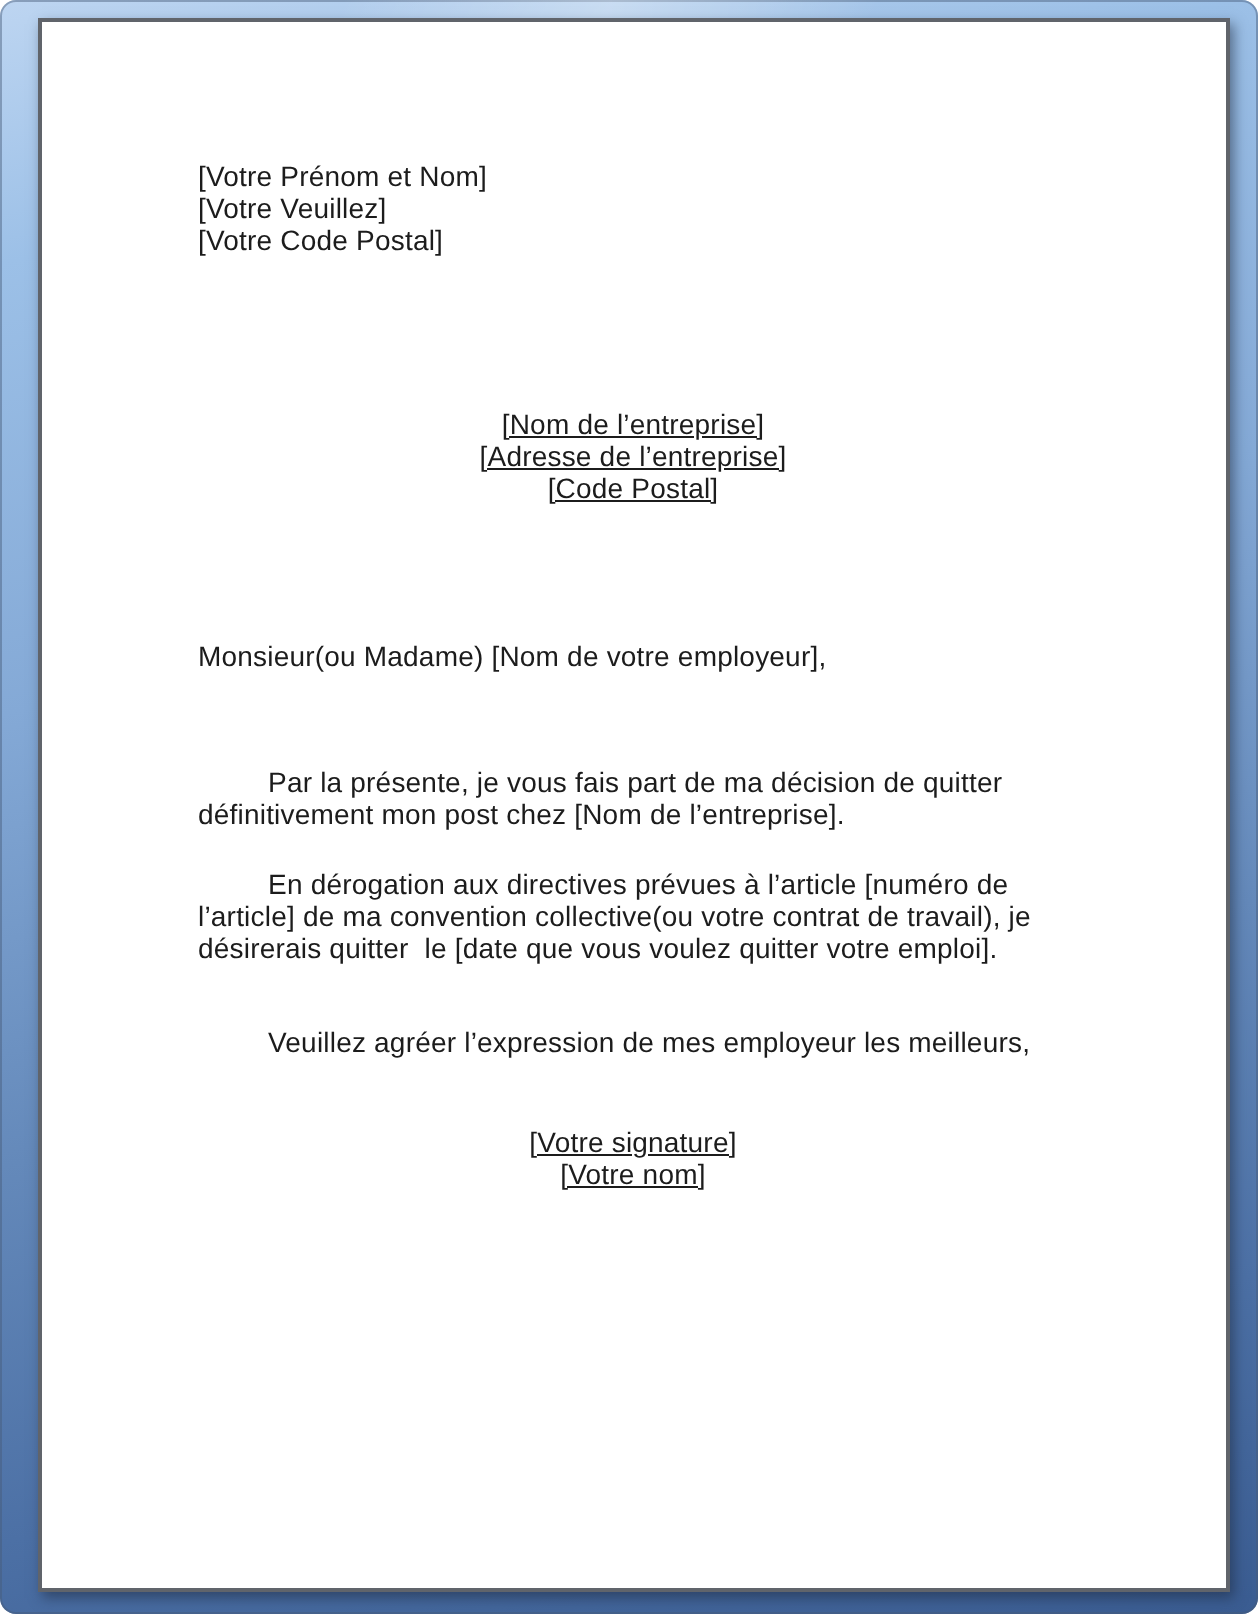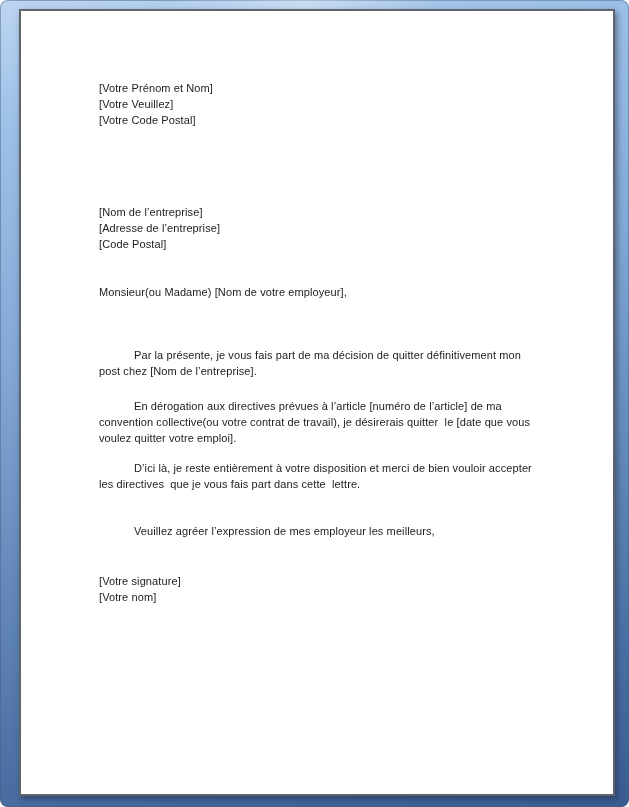--- a/index.html
+++ b/index.html
@@ -48,29 +48,29 @@
     background: #ffffff;
     border: 2px solid #60646b;
     box-shadow: 2px 3px 6px rgba(30, 42, 64, 0.55);
   }
   .letter {
     box-sizing: border-box;
     width: 100%;
     height: 100%;
     padding: 69px 79px 0 78px;
     color: #1c1c1c;
-    font-size: 11px;
+    font-size: 14px;
     line-height: 16px;
     letter-spacing: 0.1px;
   }
   .block { margin: 0; }
   .line { white-space: pre-wrap; }
-  .align-right { text-align: left; }
+  .align-right { text-align: center; text-decoration: underline; }
   .recipient { margin-top: 76px; }
-  .salutation { margin-top: 32px; white-space: pre-wrap; }
+  .salutation { margin-top: 68px; white-space: pre-wrap; }
   .para {
     text-indent: 35px;
     white-space: pre-wrap;
   }
   .para-1 { margin-top: 47px; }
   .para-2 { margin-top: 19px; }
   .para-3 { margin-top: 14px; }
   .closing { margin-top: 31px; text-indent: 35px; white-space: pre-wrap; }
   .signature { margin-top: 34px; }
 </style>
@@ -90,21 +90,20 @@
       <div class="block recipient align-right">
         <div class="line">[Nom de l’entreprise]</div>
         <div class="line">[Adresse de l’entreprise]</div>
         <div class="line">[Code Postal]</div>
       </div>
 
       <div class="block salutation">Monsieur(ou Madame) [Nom de votre employeur],</div>
 
       <div class="block para para-1">Par la présente, je vous fais part de ma décision de quitter définitivement mon post chez [Nom de l’entreprise].</div>
       <div class="block para para-2">En dérogation aux directives prévues à l’article [numéro de l’article] de ma convention collective(ou votre contrat de travail), je désirerais quitter  le [date que vous voulez quitter votre emploi].</div>
-      <div class="block para para-3">D’ici là, je reste entièrement à votre disposition et merci de bien vouloir accepter les directives  que je vous fais part dans cette  lettre.</div>
 
       <div class="block closing">Veuillez agréer l’expression de mes employeur les meilleurs,</div>
 
       <div class="block signature align-right">
         <div class="line">[Votre signature]</div>
         <div class="line">[Votre nom]</div>
       </div>
 
     </div>
   </div>

